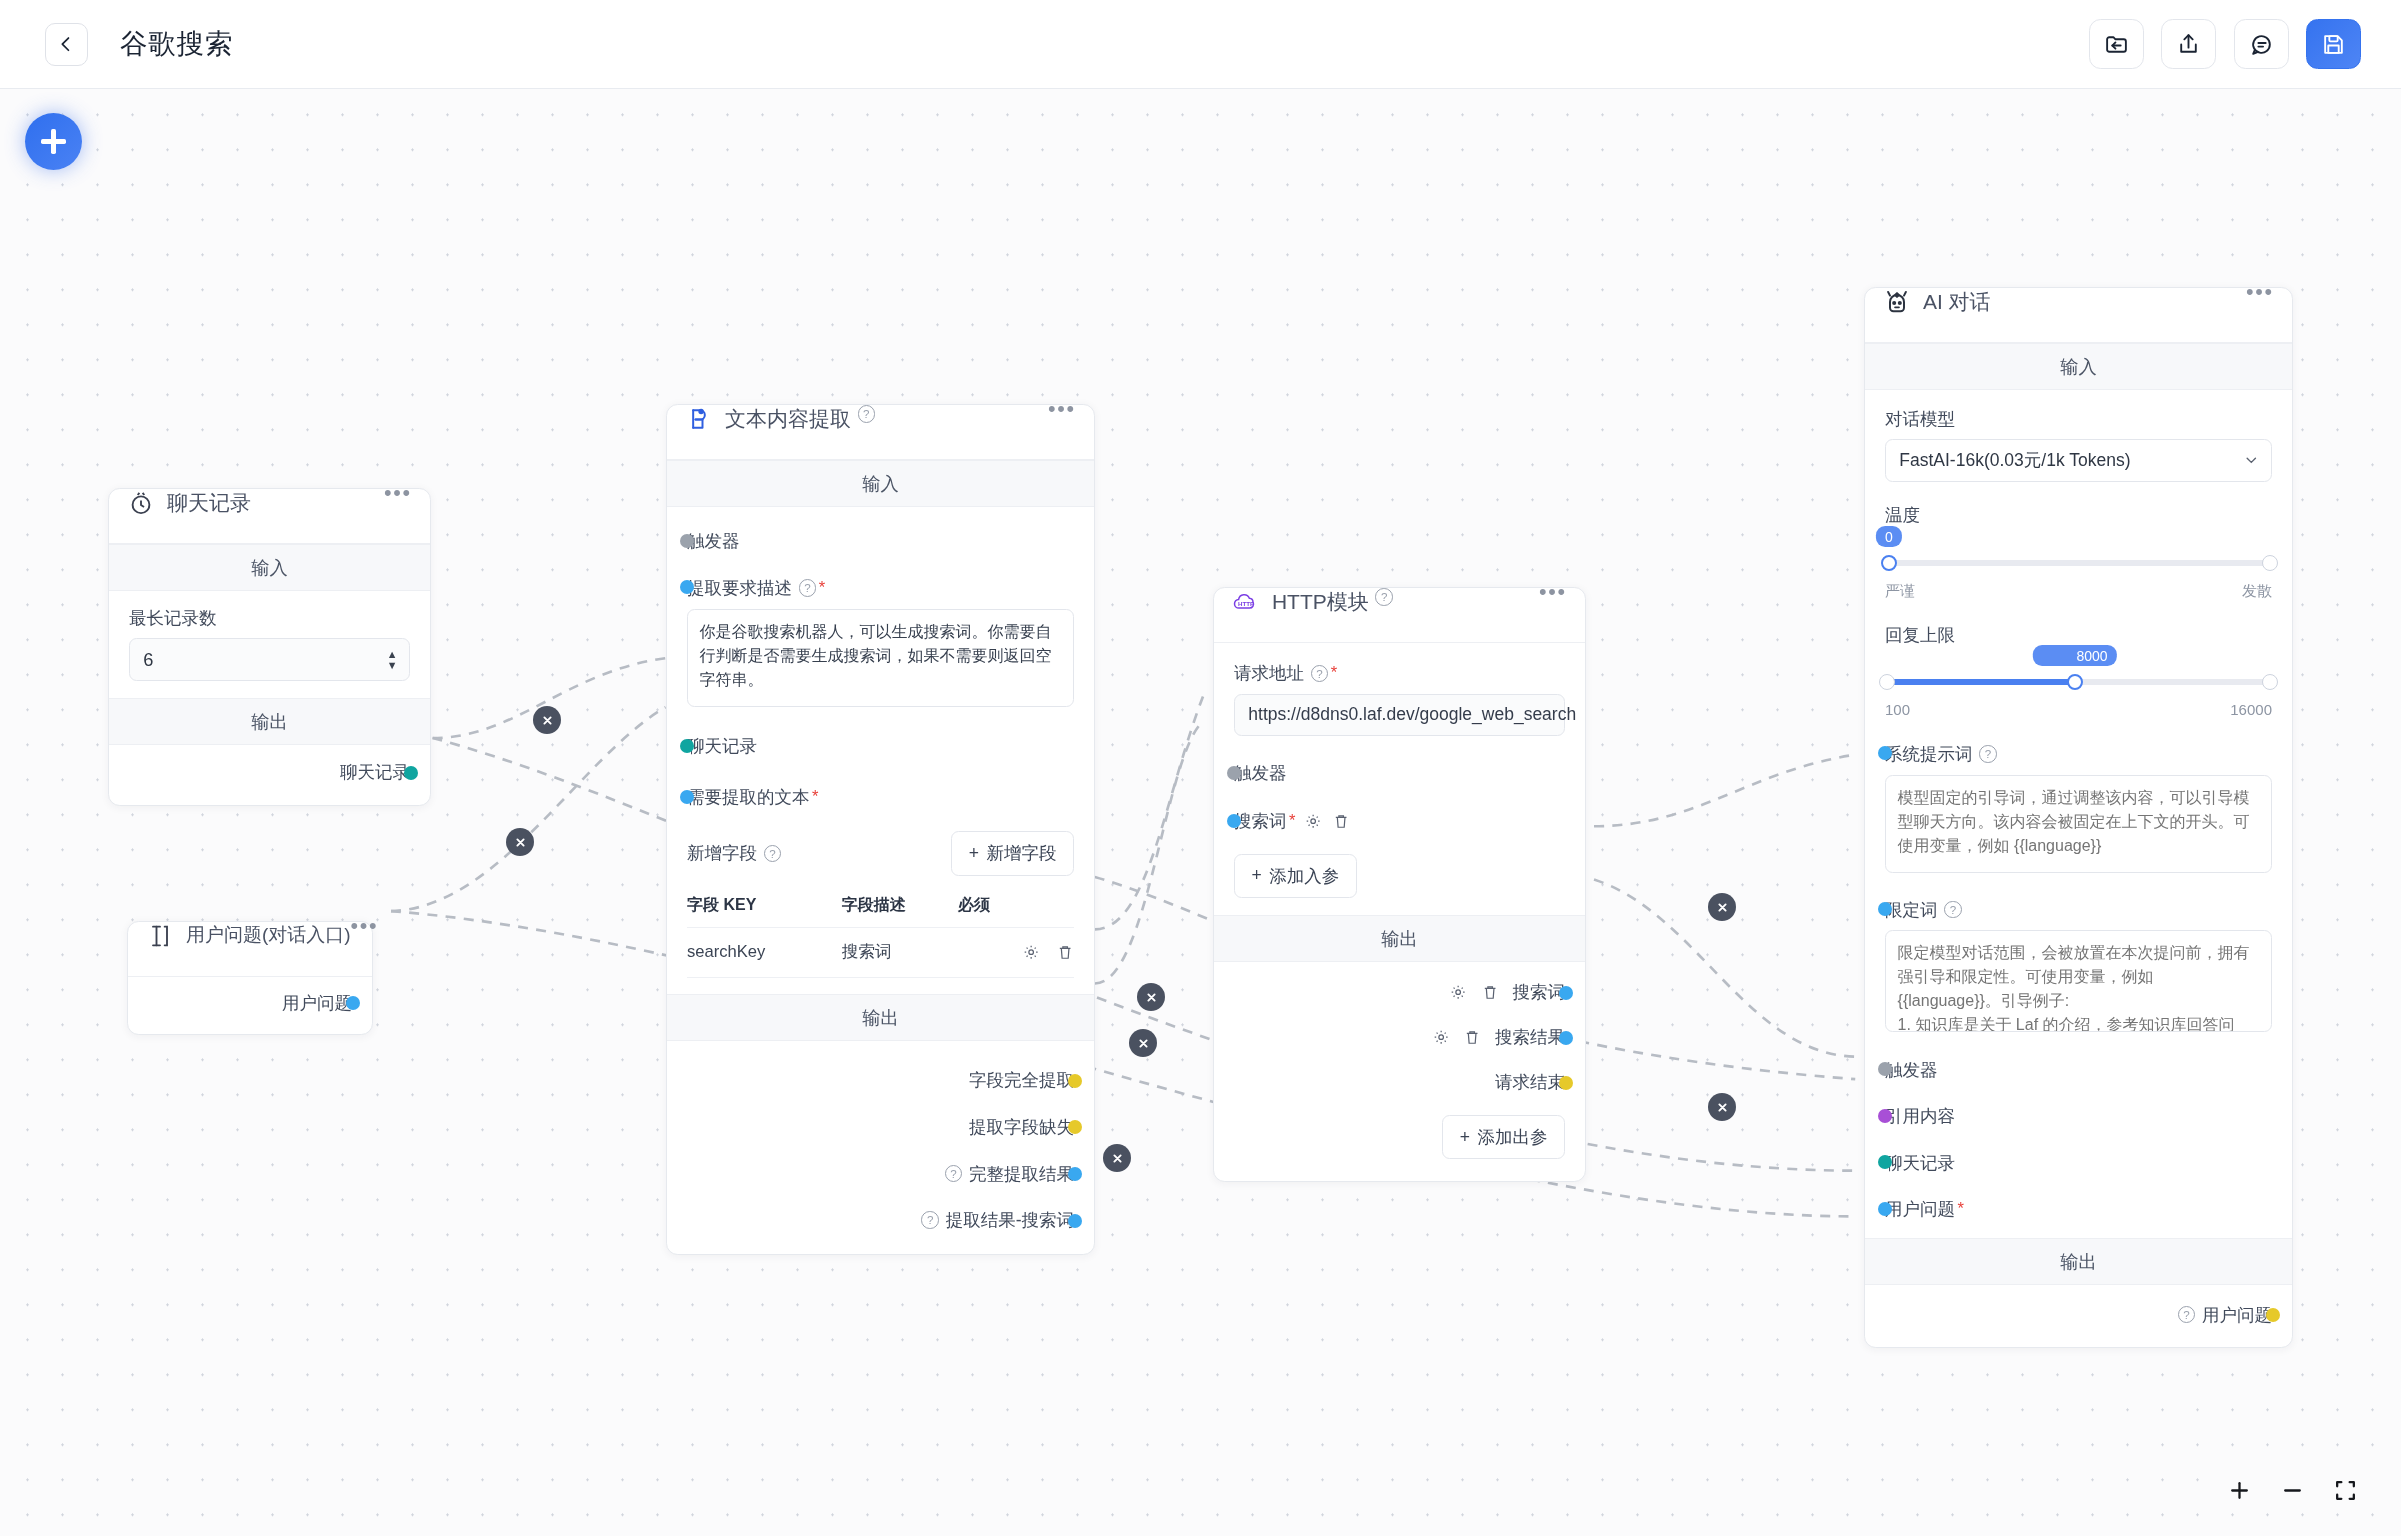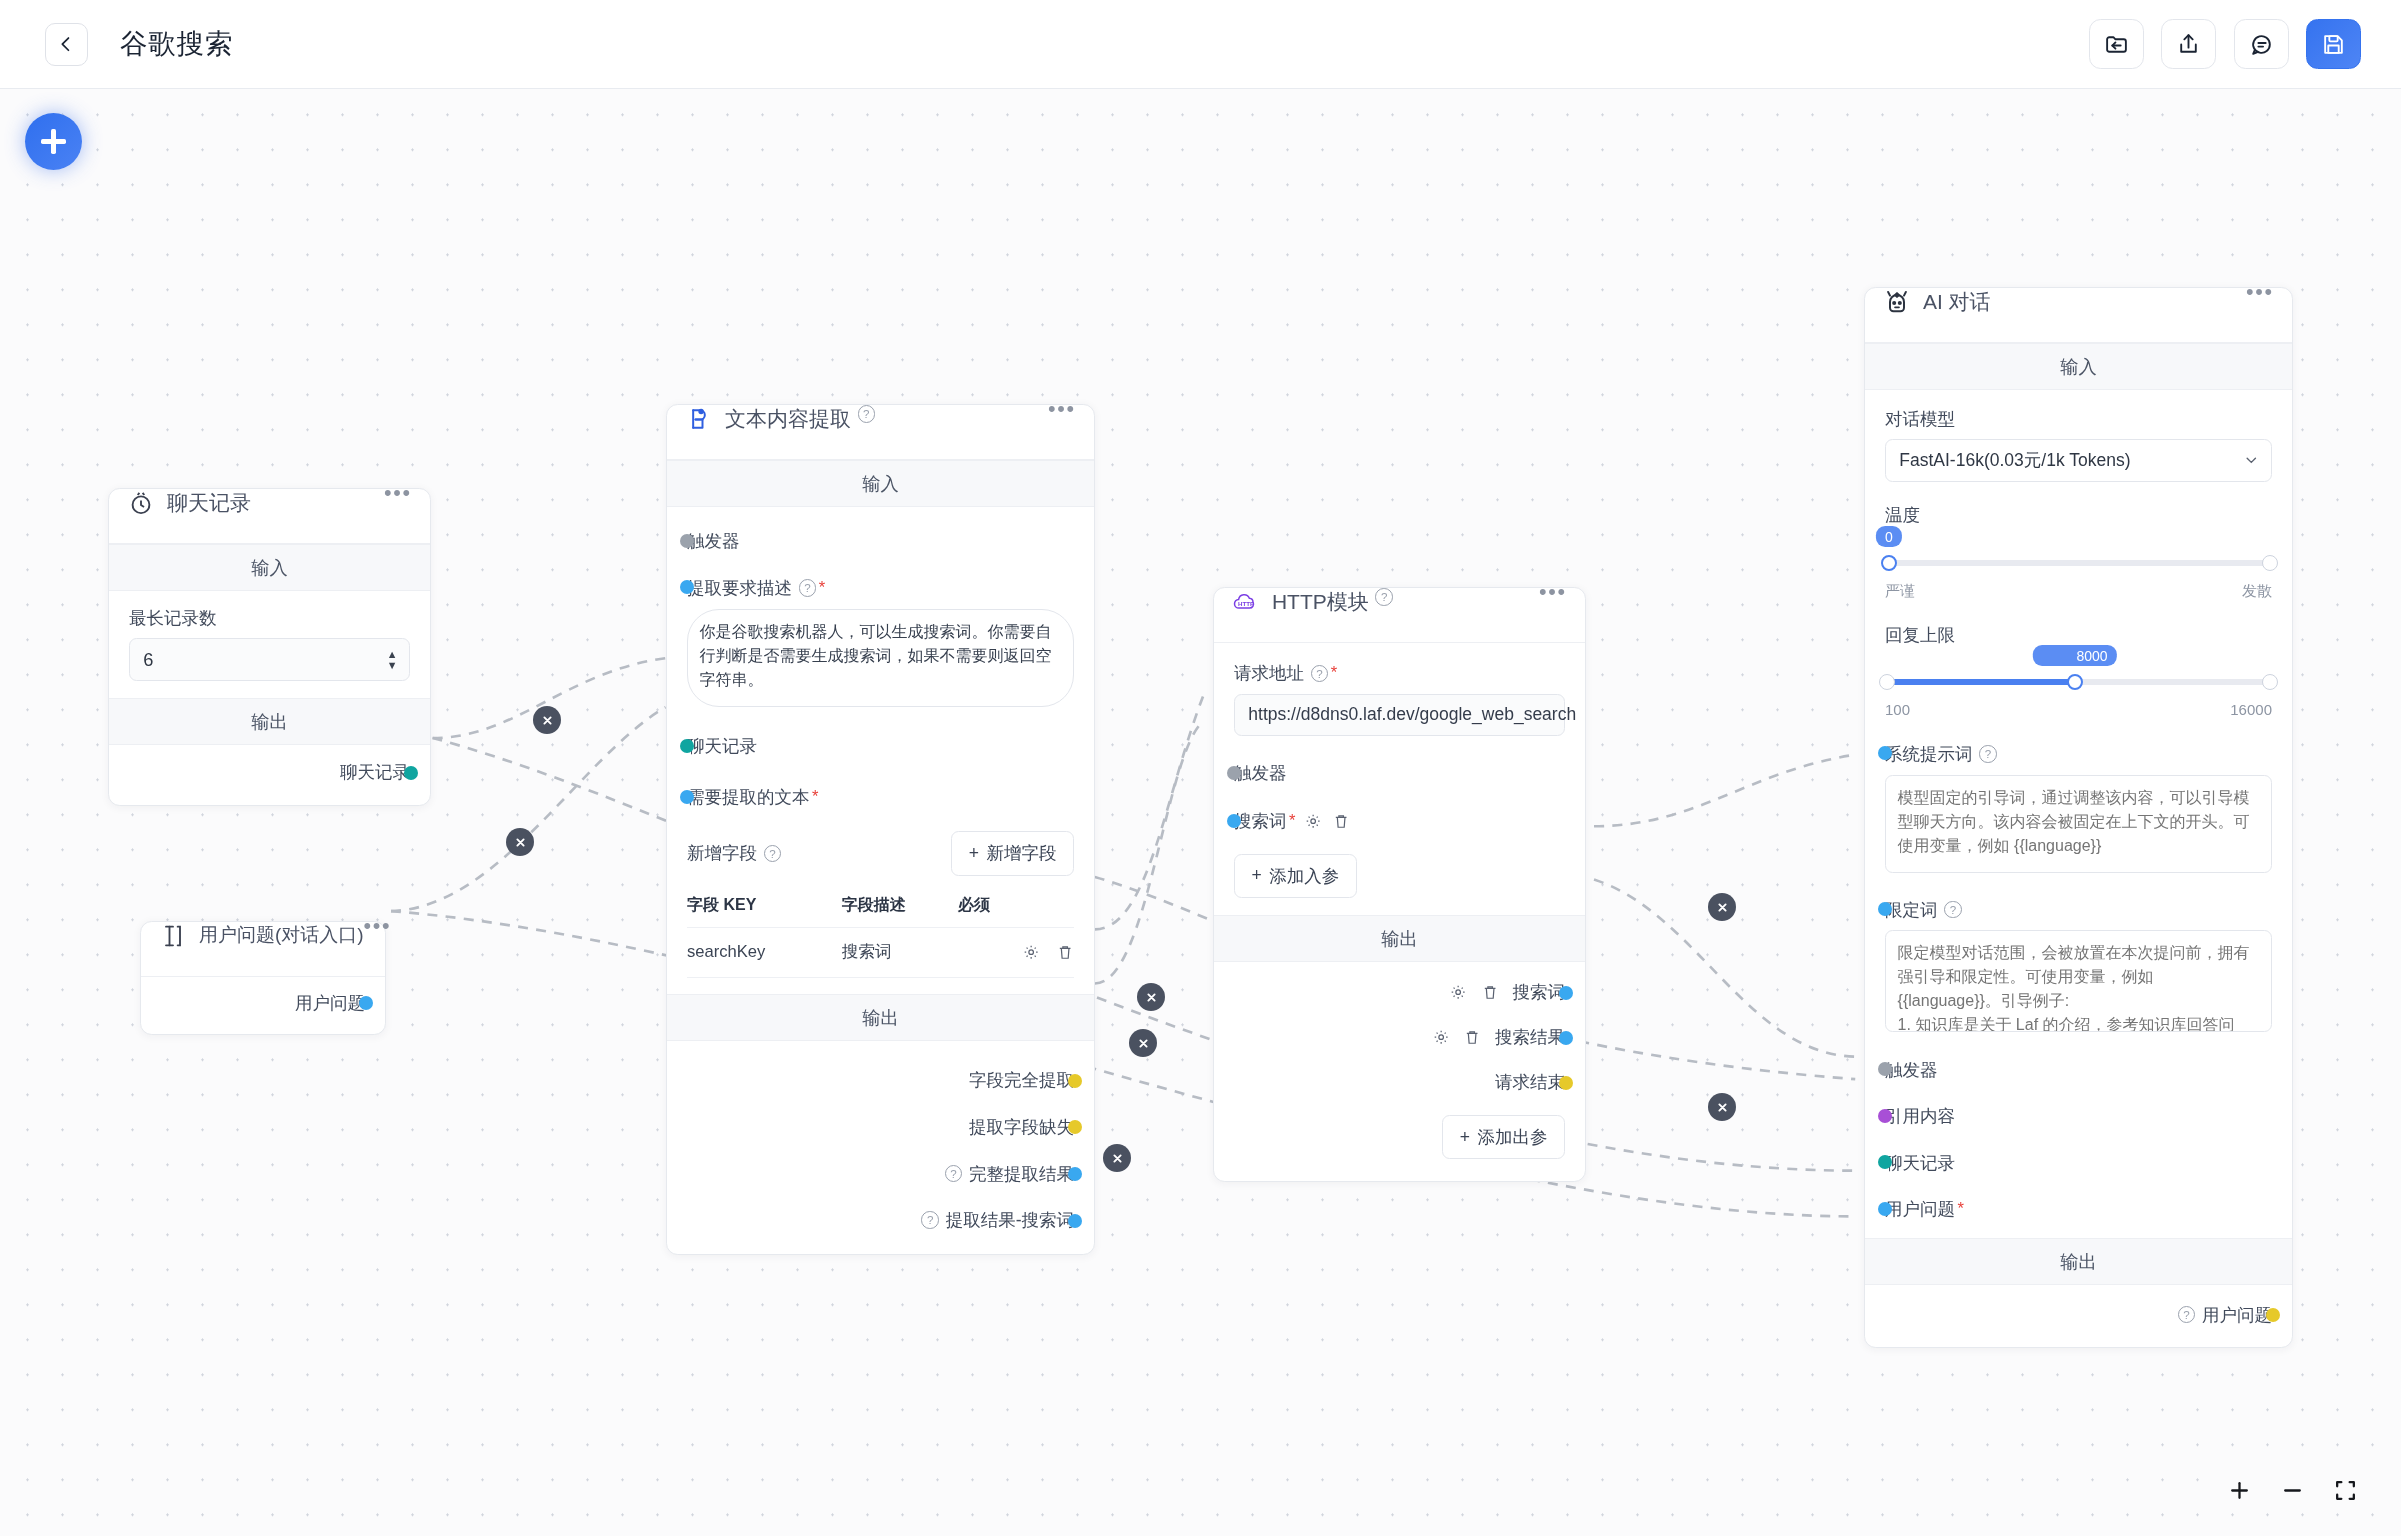--- a/index.html
+++ b/index.html
@@ -311,21 +311,21 @@
     </div>
     <div class="band">输出</div>
     <div class="body" style="padding-bottom:20px;">
       <div class="port-row right">
         <span>聊天记录</span>
         <span class="port r teal" style="top:5.8px;"></span>
       </div>
     </div>
   </div>
 
-  <div class="node" style="left:140px; top:832px; width:246px;">
+  <div class="node" style="left:127px; top:832px; width:246px;">
     <div class="node-head" style="padding-right:13.3px;">
       <svg class="nicon" viewBox="0 0 24 24" fill="none" stroke="#3b4150" stroke-width="1.6" stroke-linecap="round">
         <path d="M6 4h6M6 20h6"></path>
           <path d="M9 4v16"></path>
           <path d="M16 4h2v16h-2"></path>
       </svg>
       <span class="node-title" style="font-size:19px;">用户问题(对话入口)</span>
       <span class="dots">•••</span>
     </div>
     <div class="body" style="padding:13.3px 20px 18.3px 20px;">
@@ -355,21 +355,21 @@
         <span class="port grey" style="top:5px;"></span>
         <span>触发器</span>
       </div>
 
       <div class="port-row" style="margin-top:21.6px;">
         <span class="port" style="top:5px;"></span>
         <span>提取要求描述</span>
         <span class="qmark">?</span>
           <span class="req">*</span>
       </div>
-      <div class="ta" style="height:98px; margin-top:8.3px;border-radius:32px;">你是谷歌搜索机器人，可以生成搜索词。你需要自行判断是否需要生成搜索词，如果不需要则返回空字符串。</div>
+      <div class="ta" style="height:98px; margin-top:8.3px;">你是谷歌搜索机器人，可以生成搜索词。你需要自行判断是否需要生成搜索词，如果不需要则返回空字符串。</div>
 
       <div class="port-row" style="margin-top:27px;">
         <span class="port teal" style="top:5px;"></span>
         <span>聊天记录</span>
       </div>
 
       <div class="port-row" style="margin-top:26px;">
         <span class="port" style="top:5px;"></span>
         <span>需要提取的文本</span>
         <span class="req">*</span>

